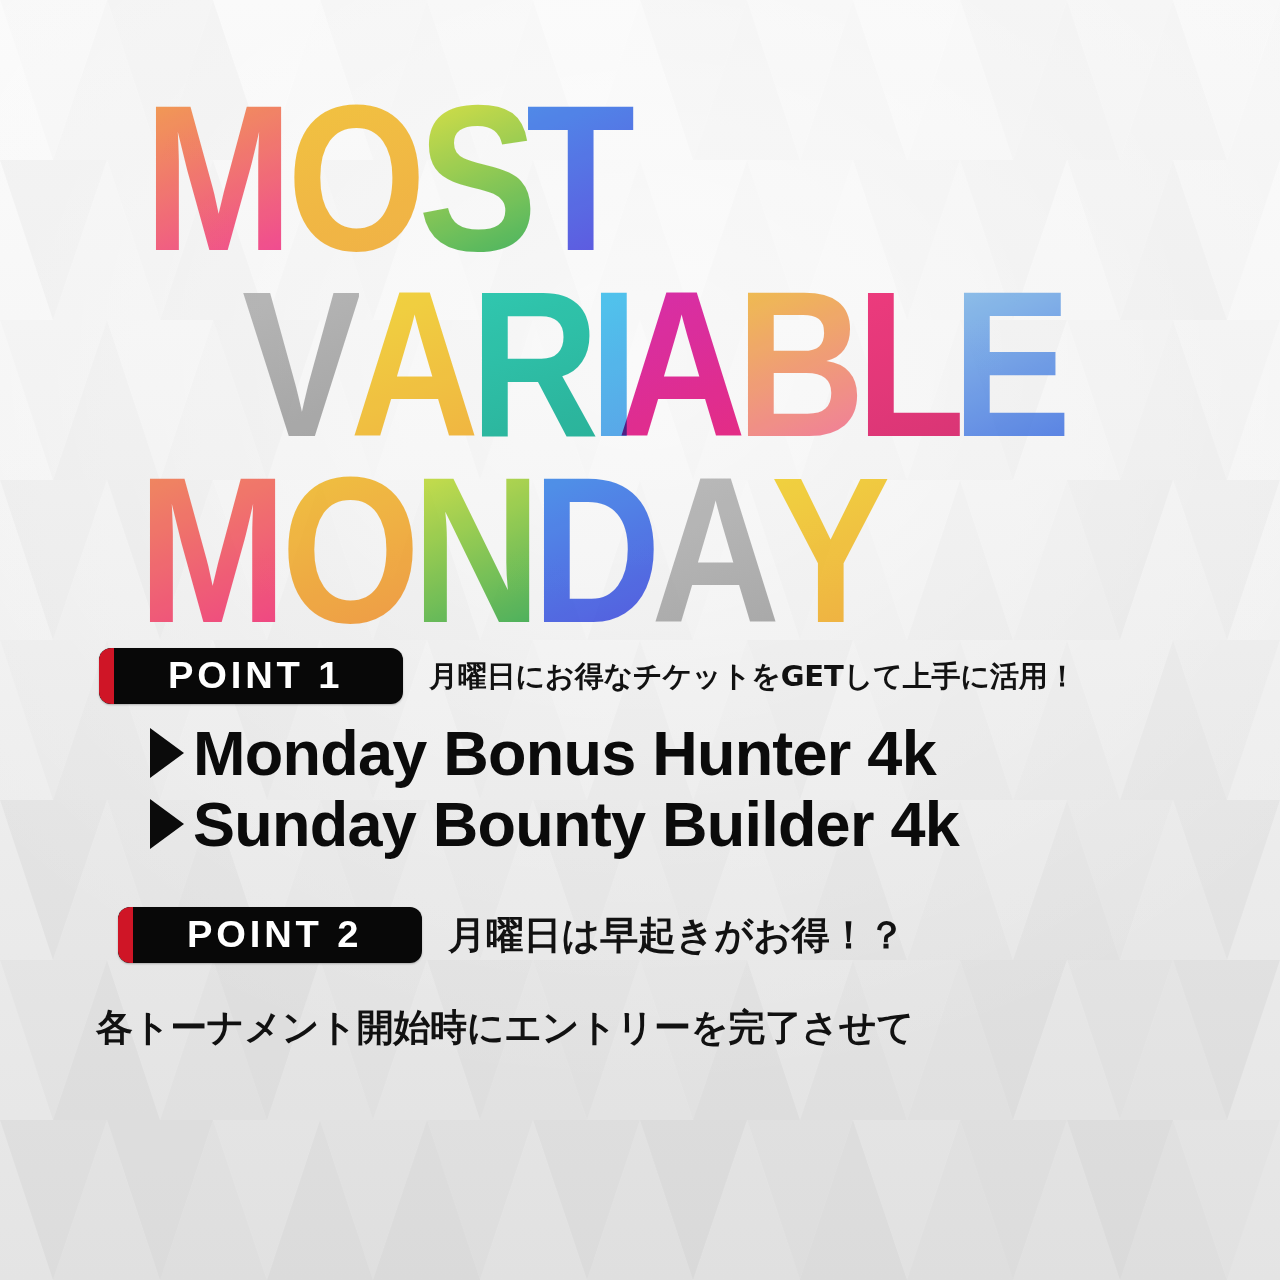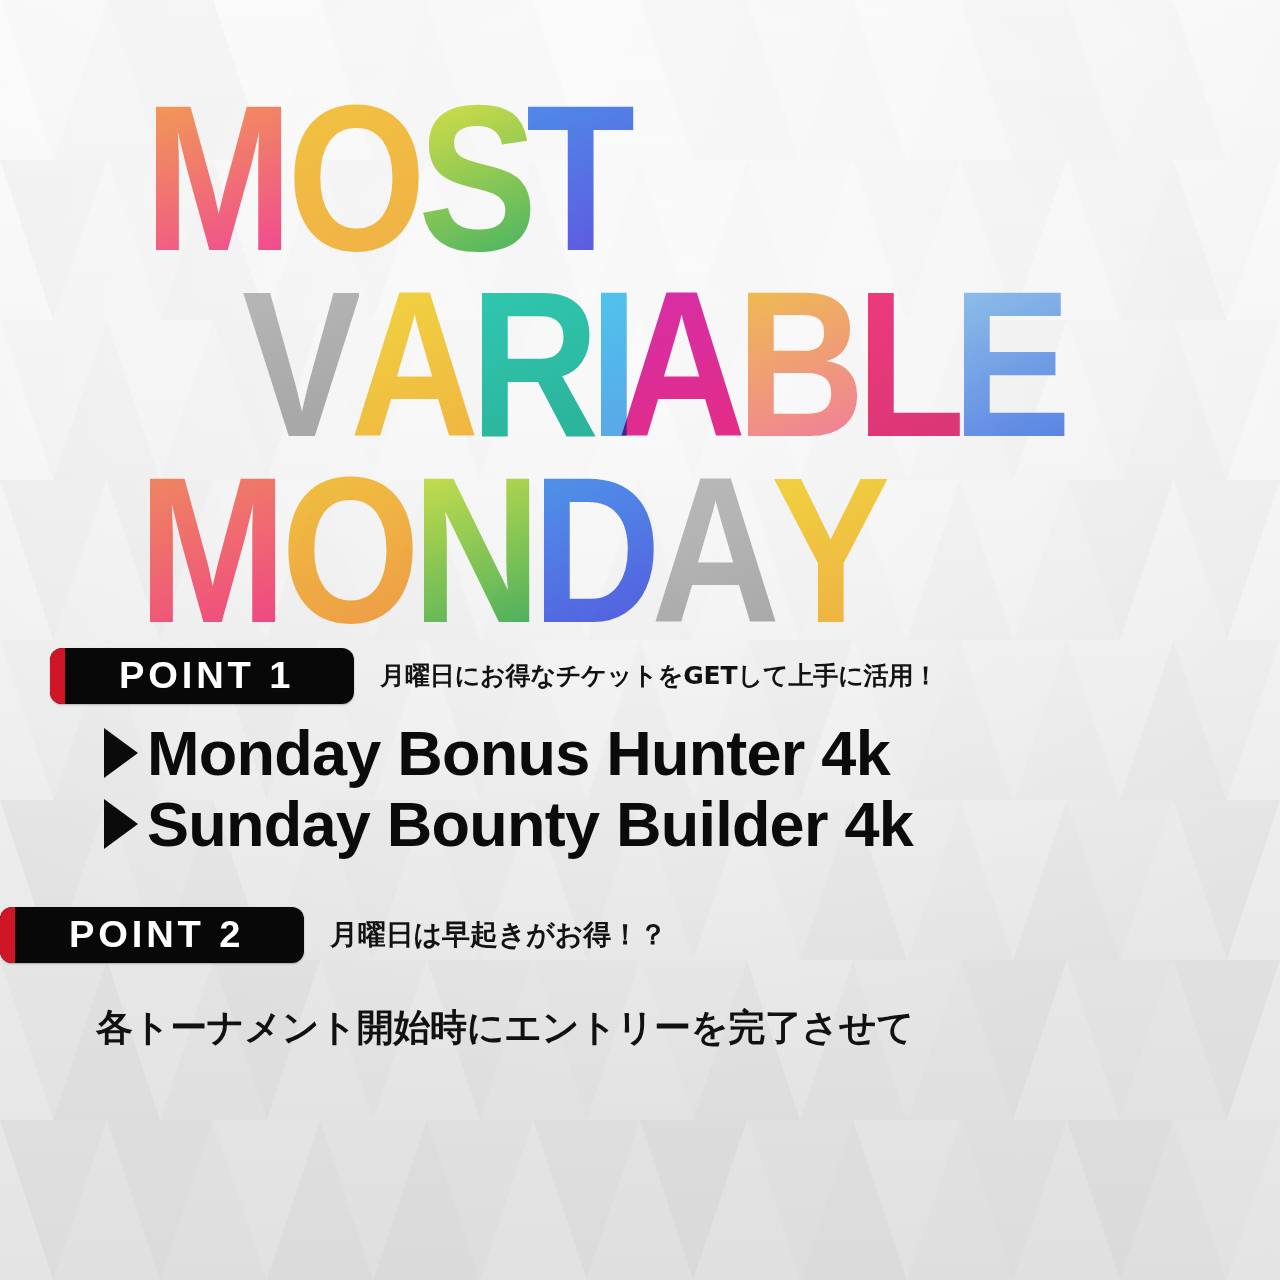--- a/index.html
+++ b/index.html
@@ -120,58 +120,60 @@
     font-weight: 700;
     font-size: 36px;
     letter-spacing: 0.10em;
     transform: scaleX(1.06);
     text-shadow: 0 1px 0 rgba(0,0,0,0.5);
   }
 
   .point-lines {
     font-family: "DejaVu Sans", "Liberation Sans", sans-serif;
     font-weight: 700;
-    font-size: 25px;
+    font-size: 29px;
     line-height: 1.33;
     color: #121212;
     letter-spacing: -0.005em;
   }
   .point-lines .jline { display: block; white-space: nowrap; }
 
   
   #tournaments {
     margin-top: 14px;
     margin-left: 104px;
   }
   .tour-item {
     display: flex;
     align-items: center;
     font-family: "Liberation Sans Narrow", "Liberation Sans", sans-serif;
     font-weight: 700;
     font-size: 63px;
     line-height: 1.12;
     color: #0b0b0b;
     letter-spacing: -0.012em;
+    margin-left: 46px;
   }
   .tour-item .tri {
     display: inline-block;
     width: 0; height: 0;
     border-top: 25px solid transparent;
     border-bottom: 25px solid transparent;
     border-left: 34px solid #0b0b0b;
     margin-right: 9px;
     flex: none;
   }
   .tour-item .tname { transform: scaleX(1.0); }
 
   
   #point2-head {
     margin-top: 48px;
-  }
-  #point2-head .point-lines { font-size: 28px; }
+    margin-left: 118px;
+  }
+  #point2-head .point-lines { font-size: 38px; }
 
   #point2-body {
     margin-top: 38px;
     margin-left: 96px;
     font-family: "DejaVu Sans", "Liberation Sans", sans-serif;
     font-weight: 700;
     font-size: 37px;
     line-height: 1.44;
     color: #111111;
     letter-spacing: -0.01em;
@@ -422,21 +424,21 @@
       <span class="ltr" style="background-image: linear-gradient(160deg, rgb(238, 194, 47) 0%, rgb(238, 143, 60) 100%);">O</span>
       <span class="ltr" style="background-image: linear-gradient(160deg, rgb(216, 226, 58) 0%, rgb(42, 163, 85) 100%);">N</span>
       <span class="ltr" style="background-image: linear-gradient(160deg, rgb(63, 148, 232) 0%, rgb(74, 72, 220) 100%);">D</span>
       <span class="ltr" style="background-image: linear-gradient(160deg, rgb(184, 184, 184) 0%, rgb(160, 160, 160) 100%);">A</span>
       <span class="ltr" style="background-image: linear-gradient(160deg, rgb(239, 212, 47) 0%, rgb(239, 166, 54) 100%);">Y</span>
     </div>
   </div>
 
   <div id="content">
 
-    <div class="point-head" style="margin-left:50px;">
+    <div class="point-head" style="margin-left:99px;">
       <div class="point-badge">
         <span class="badge-text">POINT 1</span>
       </div>
       <div class="point-lines">
         <span class="jline">月曜日にお得なチケットをGETして上手に活用！</span>
       </div>
     </div>
 
     <div id="tournaments">
       <div class="tour-item">

